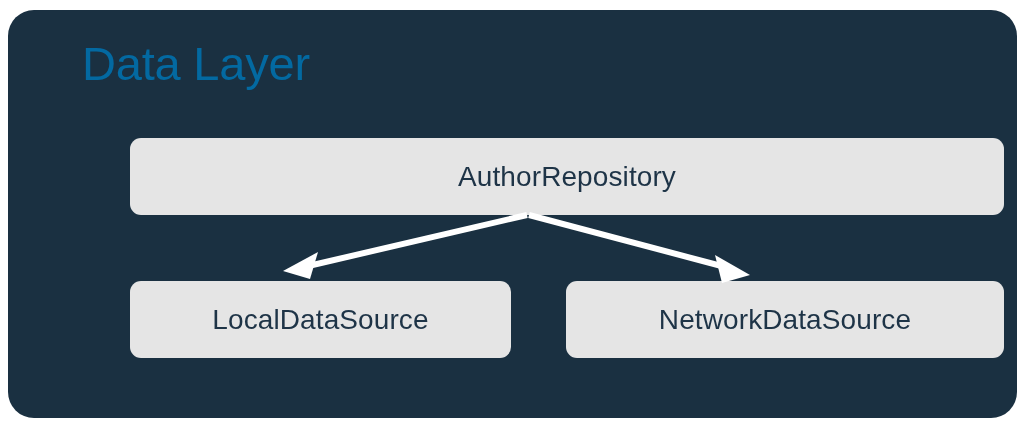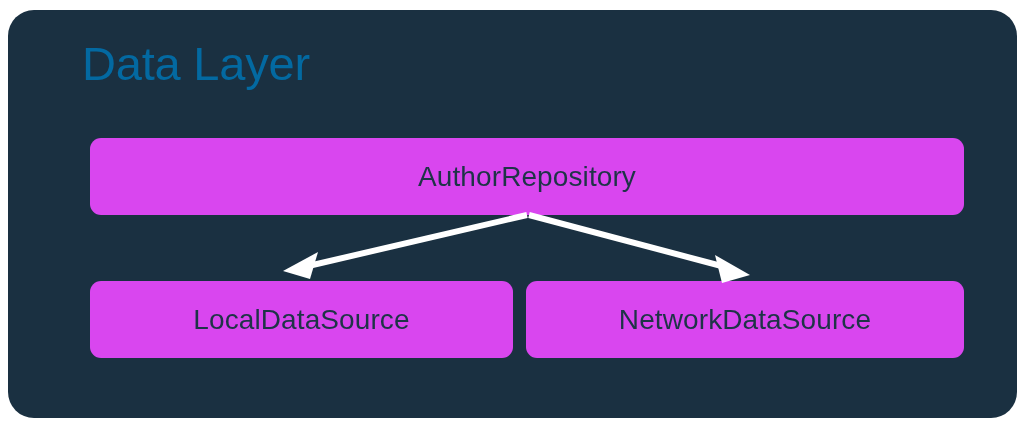--- a/index.html
+++ b/index.html
@@ -42,45 +42,46 @@
     line-height: 56px;
     font-weight: 300;
     letter-spacing: -0.2px;
     color: #0369a1;
     white-space: nowrap;
   }
 
   
   .node-box {
     position: absolute;
-    background: #d946ef;
+    background: #e5e5e5;
     border-radius: 11px;
     display: flex;
     align-items: center;
     justify-content: center;
     box-sizing: border-box;
+    margin-left: 40px;
   }
   .node-label {
     font-size: 28px;
     font-weight: 400;
     letter-spacing: 0.1px;
     color: #1e3447;
     white-space: nowrap;
   }
 
   #node-author-repository {
     left: 90px;
     top: 138px;
     width: 874px;
     height: 77px;
   }
   #node-local-data-source {
     left: 90px;
     top: 281px;
-    width: 423px;
+    width: 381px;
     height: 77px;
   }
   #node-network-data-source {
     left: 526px;
     top: 281px;
     width: 438px;
     height: 77px;
   }
 
   

